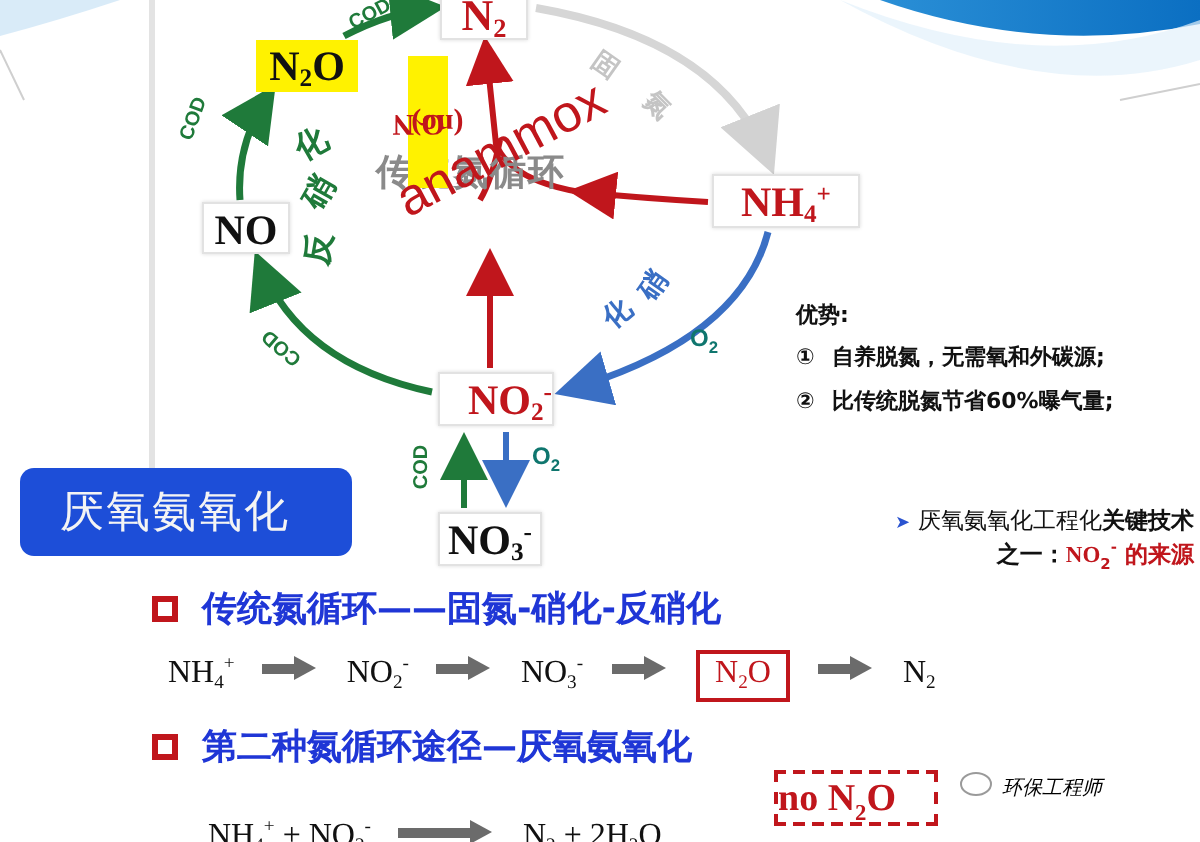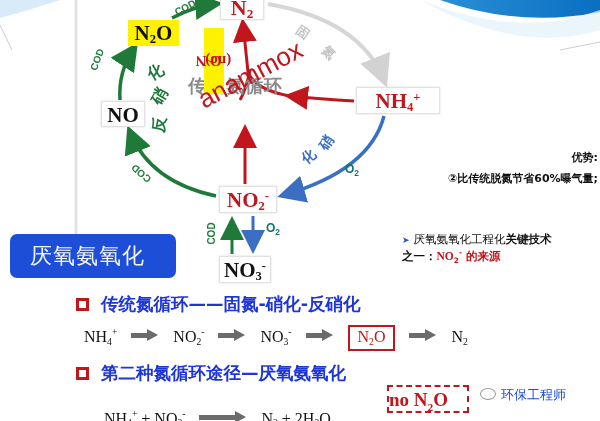--- a/index.html
+++ b/index.html
@@ -8,60 +8,60 @@
     .stage { position: absolute; left: 0; top: 0; width: 600px; height: 421px; background: #ffffff; overflow: hidden; }
     svg.bg { position: absolute; left: 0; top: 0; }
     .chem { font-family: "Liberation Serif", "DejaVu Serif", serif; font-weight: bold; }
     .node { position: absolute; background: #ffffff; border: 1px solid #e2e2e2; box-shadow: 0 0 2px rgba(0,0,0,0.15); text-align: center; white-space: nowrap; line-height: 1; }
     .node sub, .node sup { font-size: 60%; }
     .node sup { vertical-align: 55%; }
     .node sub { vertical-align: -25%; }
     #n2 { left: 220px; top: -8px; width: 44px; height: 28px; color: #c0161c; font-size: 22px; padding-top: 4px; }
     #n2o { left: 128px; top: 20px; width: 51px; height: 26px; background: #fff200; border: none; box-shadow: none; color: #111; font-size: 21px; padding-top: 3px; }
     #no { left: 101px; top: 101px; width: 44px; height: 26px; color: #111; font-size: 21px; padding-top: 3px; }
-    #nh4 { left: 356px; top: 87px; width: 84px; height: 27px; color: #c0161c; font-size: 21px; padding-top: 3px; }
-    #no2 { left: 219px; top: 186px; width: 58px; height: 27px; color: #c0161c; font-size: 21px; padding-top: 3px; }
+    #nh4 { left: 356px; top: 87px; width: 74px; height: 27px; color: #c0161c; font-size: 21px; padding-top: 3px; }
+    #no2 { left: 219px; top: 186px; width: 58px; height: 27px; color: #c0161c; font-size: 21px; padding-top: 3px; text-align: right; }
     #no3 { left: 219px; top: 256px; width: 52px; height: 27px; color: #111; font-size: 21px; padding-top: 3px; }
     .noN2O-v { position: absolute; left: 204px; top: 28px; width: 20px; height: 66px; background: #fff200; }
     .noN2O-v span { position: absolute; left: 50%; top: 50%; transform: translate(-50%,-50%) rotate(90deg); color: #c0161c; font-size: 15px; white-space: nowrap; }
     .noN2O-v sub { font-size: 60%; }
     .cod { position: absolute; color: #1f7a3a; font-size: 10px; font-weight: bold; white-space: nowrap; }
     .o2 { position: absolute; color: #0f766e; font-size: 12px; font-weight: bold; }
     .o2 sub { font-size: 70%; }
     .cn-green { position: absolute; color: #1f7a3a; font-size: 16px; font-weight: bold; font-family: "DejaVu Sans", sans-serif; }
     .cn-blue { position: absolute; color: #3a6fc4; font-size: 14px; font-weight: bold; font-family: "DejaVu Sans", sans-serif; }
     .cn-gray { position: absolute; color: #8a8a8a; font-size: 18px; font-weight: bold; font-family: "DejaVu Sans", sans-serif; letter-spacing: 1px; }
     .anammox { position: absolute; left: 200px; top: 86px; color: #c0161c; font-size: 26px; transform: rotate(-28deg); transform-origin: left center; white-space: nowrap; font-family: "Liberation Sans", sans-serif; }
-    .adv { position: absolute; left: 398px; top: 150px; width: 200px; font-family: "DejaVu Sans", sans-serif; font-size: 11px; font-weight: bold; color: #111; text-align: right; }
+    .adv { position: absolute; left: 398px; top: 150px; width: 200px; font-family: "DejaVu Sans", sans-serif; font-size: 11px; font-weight: bold; color: #111; }
     .adv .title { margin-bottom: 6px; }
     .adv .item { margin-bottom: 7px; white-space: nowrap; }
     .adv .num { display: inline-block; width: 18px; }
     .adv sub { font-size: 70%; }
-    .keytech { position: absolute; left: 402px; top: 231px; width: 195px; font-family: "DejaVu Sans", sans-serif; font-size: 11.5px; color: #111; line-height: 1.45; }
+    .keytech { position: absolute; left: 402px; top: 252px; width: 195px; font-family: "DejaVu Sans", sans-serif; font-size: 11.5px; color: #111; line-height: 1.45; text-align: right; }
     .keytech .tri { color: #2a53d0; font-size: 9px; margin-right: 4px; }
     .keytech .kb { font-weight: bold; }
     .keytech .red { color: #c0161c; font-weight: bold; }
     .keytech sub, .keytech sup { font-size: 65%; }
     .banner { position: absolute; left: 10px; top: 234px; width: 166px; height: 44px; background: #1d4ed8; border-radius: 7px; color: #f4f4f4; font-family: "DejaVu Sans", sans-serif; font-size: 22px; padding: 7px 0 0 20px; letter-spacing: 1px; }
     .heading { position: absolute; color: #1f36d6; font-family: "DejaVu Sans", sans-serif; font-size: 17.5px; font-weight: bold; white-space: nowrap; }
     .bullet-sq { display: inline-block; width: 13px; height: 13px; border: 3px solid #c0161c; margin-right: 12px; vertical-align: -1px; }
     .eq { position: absolute; font-family: "Liberation Serif", "DejaVu Serif", serif; font-weight: normal; font-size: 16px; color: #111; white-space: nowrap; }
     .eq sub, .eq sup { font-size: 60%; }
     .eq sup { vertical-align: 60%; }
     .eq sub { vertical-align: -25%; }
     .arr { display: inline-block; width: 28px; height: 10px; position: relative; margin: 0 10px; vertical-align: 2px; }
     .arr::before { content: ""; position: absolute; left: 0; top: 3px; width: 18px; height: 5px; background: #6b6b6b; }
     .arr::after { content: ""; position: absolute; left: 16px; top: -1px; border-left: 11px solid #6b6b6b; border-top: 6px solid transparent; border-bottom: 6px solid transparent; }
     .arr.long { width: 48px; }
     .arr.long::before { width: 38px; }
     .arr.long::after { left: 36px; }
     .boxed { display: inline-block; border: 2px solid #c0161c; color: #c0161c; padding: 1px 8px 2px 8px; }
     .dashed { position: absolute; left: 387px; top: 385px; width: 82px; height: 28px; border: 2px dashed #c0161c; color: #c0161c; font-family: "Liberation Serif", serif; font-weight: bold; font-size: 19px; padding-top: 2px; }
     .dashed sub { font-size: 60%; }
-    .watermark { position: absolute; left: 480px; top: 386px; color: #1d4ed8; font-family: "DejaVu Sans", sans-serif; font-size: 13px; white-space: nowrap; }
+    .watermark { position: absolute; left: 480px; top: 386px; color: #000000; font-family: "DejaVu Sans", sans-serif; font-size: 10px; white-space: nowrap; font-style: italic; }
     .wechat { display: inline-block; width: 16px; height: 12px; border: 1px solid #9a9a9a; border-radius: 50%; margin-right: 5px; vertical-align: -1px; position: relative; }
   </style>
 </head>
 <body>
 
 <div class="stage">
 
   <svg class="bg" width="600" height="421" viewBox="0 0 600 421">
     <defs>
       <linearGradient id="wave" x1="0" y1="0" x2="1" y2="0">
@@ -135,20 +135,21 @@
   <div class="cn-green" style="left:148px; top:62px; transform:rotate(-30deg);">化</div>
   <div class="cn-green" style="left:152px; top:86px; transform:rotate(-60deg);">硝</div>
   <div class="cn-green" style="left:152px; top:114px; transform:rotate(-80deg);">反</div>
   <div class="cn-blue" style="left:302px; top:148px; transform:rotate(-40deg);">化</div>
   <div class="cn-blue" style="left:320px; top:134px; transform:rotate(-55deg);">硝</div>
   <div class="cn-gray" style="left:296px; top:24px; font-size:13px; color:#c4c4c4; transform:rotate(35deg);">固</div>
   <div class="cn-gray" style="left:322px; top:44px; font-size:13px; color:#c4c4c4; transform:rotate(45deg);">氮</div>
 
   <div class="adv">
     <div class="title">优势:</div>
+    <div class="item"><span class="num">①</span><span>自养脱氮，无需氧和外碳源;</span></div>
     <div class="item"><span class="num">②</span><span>比传统脱氮节省60%曝气量;</span></div>
   </div>
 
   <div class="keytech">
     <div><span class="tri">➤</span><span>厌氧氨氧化工程化</span><span class="kb">关键技术</span></div>
     <div><span class="kb">之一：</span><span class="red"><span class="chem">NO</span><sub>2</sub><sup>-</sup><span> 的来源</span></span></div>
   </div>
 
   <div class="banner">厌氧氨氧化</div>
 

